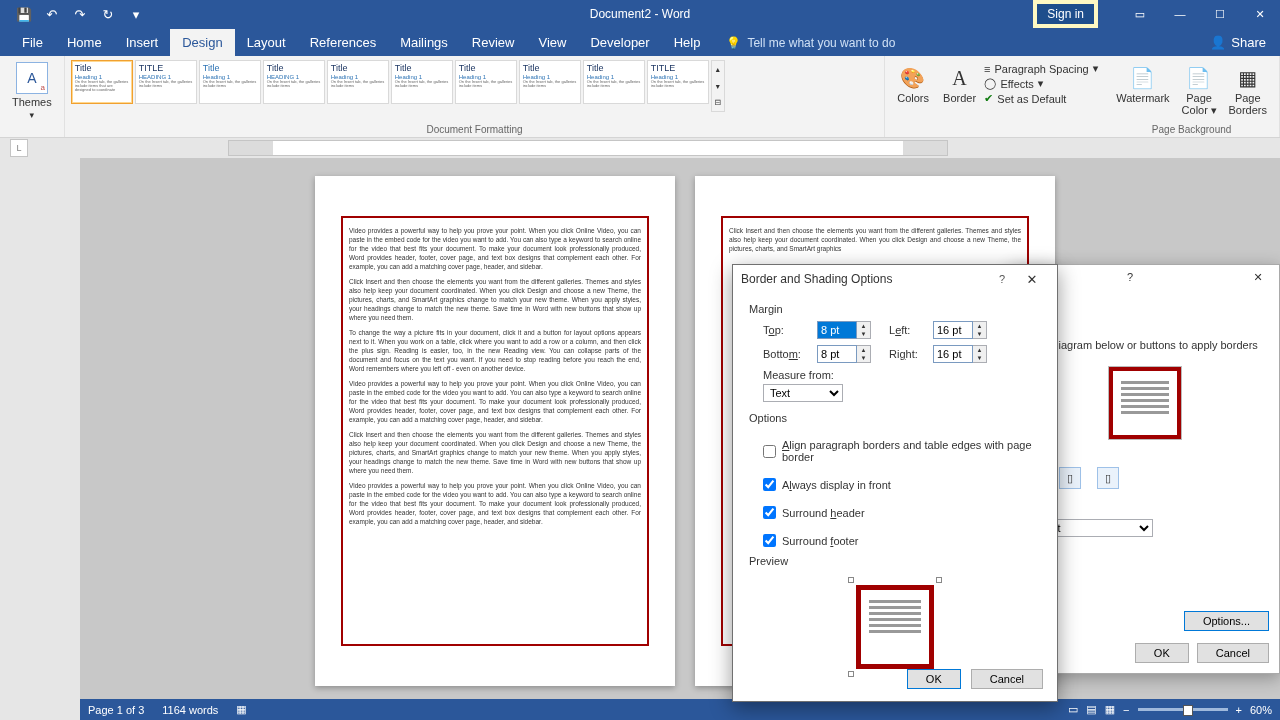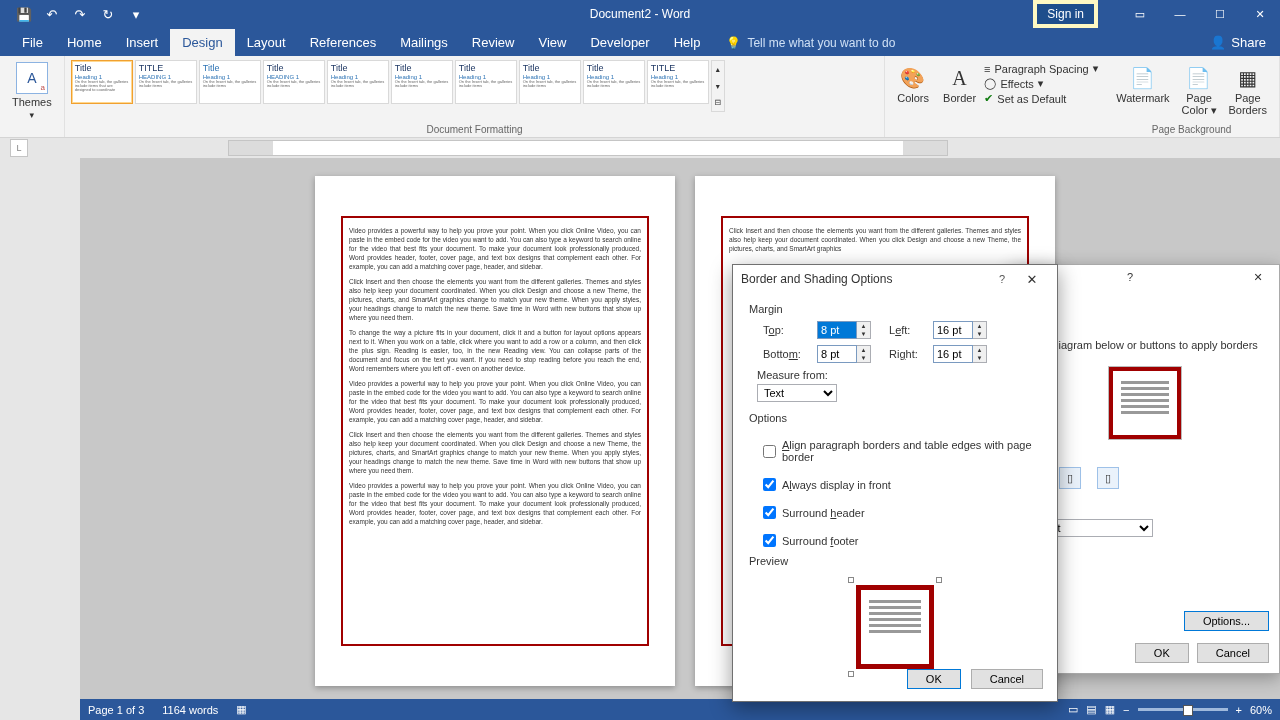--- a/index.html
+++ b/index.html
@@ -90,21 +90,21 @@
   .dlg-bso .body{padding: 6px 16px;}
   .dlg-bso .sect{font-size:11px;color:#333;margin:4px 0 6px 0;}
   .dlg-bso .mrow{display:flex;align-items:center;gap:6px;margin-bottom:6px;margin-left:14px;}
   .dlg-bso .mrow label{width:48px;}
   .dlg-bso .mrow .lab2{width:38px;margin-left:12px;}
   .dlg-bso .spinner{display:flex;}
   .dlg-bso .spinner input{width:40px;border:1px solid #7a9ac0;padding:2px 3px;font-size:11px;}
   .dlg-bso .spinner input.sel{background:#0078d7;color:#fff;}
   .dlg-bso .spinner .sp{width:14px;display:flex;flex-direction:column;border:1px solid #abadb3;border-left:none;}
   .dlg-bso .spinner .sp div{flex:1;font-size:6px;text-align:center;line-height:8px;background:#f0f0f0;}
-  .dlg-bso .measure{margin-left:8px;display:flex;flex-direction:column;gap:3px;}
+  .dlg-bso .measure{margin-left:14px;display:flex;flex-direction:column;gap:3px;}
   .dlg-bso .measure select{width:80px;}
   .dlg-bso .opts{margin:10px 0 4px 0;}
   .dlg-bso .chk{display:flex;align-items:center;gap:6px;margin:15px 0 3px 14px;}
   .dlg-bso .chk input{width:13px;height:13px;}
   .dlg-bso .prev-sect{margin-top:8px;}
   .dlg-bso .prev-box{margin:10px auto 0 auto;width:94px;height:100px;position:relative;}
   .dlg-bso .prev-box .corner{position:absolute;width:6px;height:6px;border:1px dashed #888;}
   .dlg-bso .prev-box .pb{position:absolute;top:8px;left:8px;right:8px;bottom:8px;border:5px solid #a00000;display:flex;flex-direction:column;gap:3px;padding:10px 8px;}
   .dlg-bso .prev-box .pb div{height:3px;background:#999;}
   .dlg-bso .btn-row{position:absolute;bottom:12px;right:14px;display:flex;gap:10px;}

